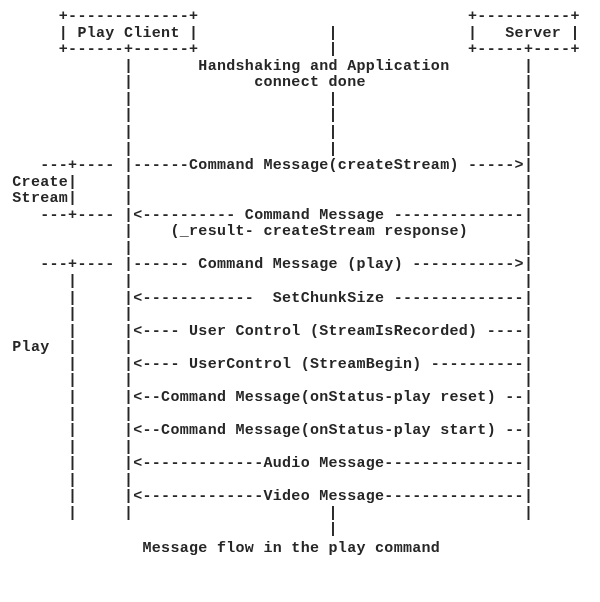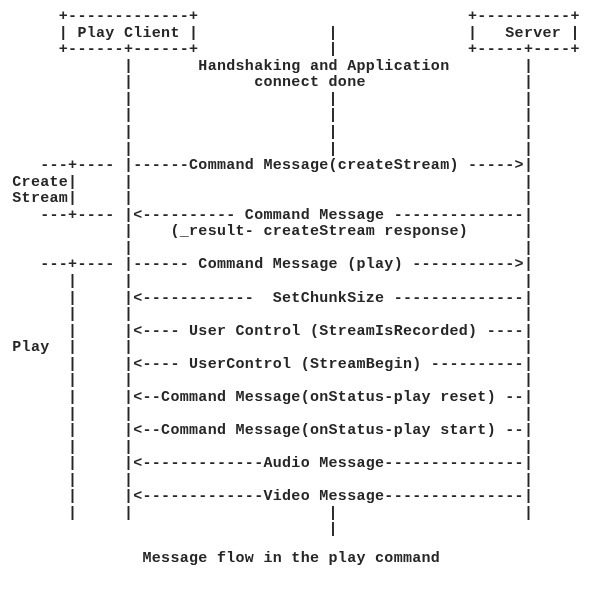--- a/index.html
+++ b/index.html
@@ -20,21 +20,21 @@
     padding: 0;
     font-family: "Liberation Mono", "DejaVu Sans Mono", monospace;
     font-size: 15px;
     font-weight: bold;
     line-height: 16.56px;
     letter-spacing: 0.3px;
     color: #262626;
     white-space: pre;
   }
   pre.ascii.caption-gap {
-    margin-top: 12px;
+    margin-top: 2px;
   }
 </style>
 </head>
 <body>
 
 <div class="canvas">
   <pre class="ascii">      +-------------+                             +----------+
       | Play Client |              |              |   Server |
       +------+------+              |              +-----+----+
              |       Handshaking and Application        |

